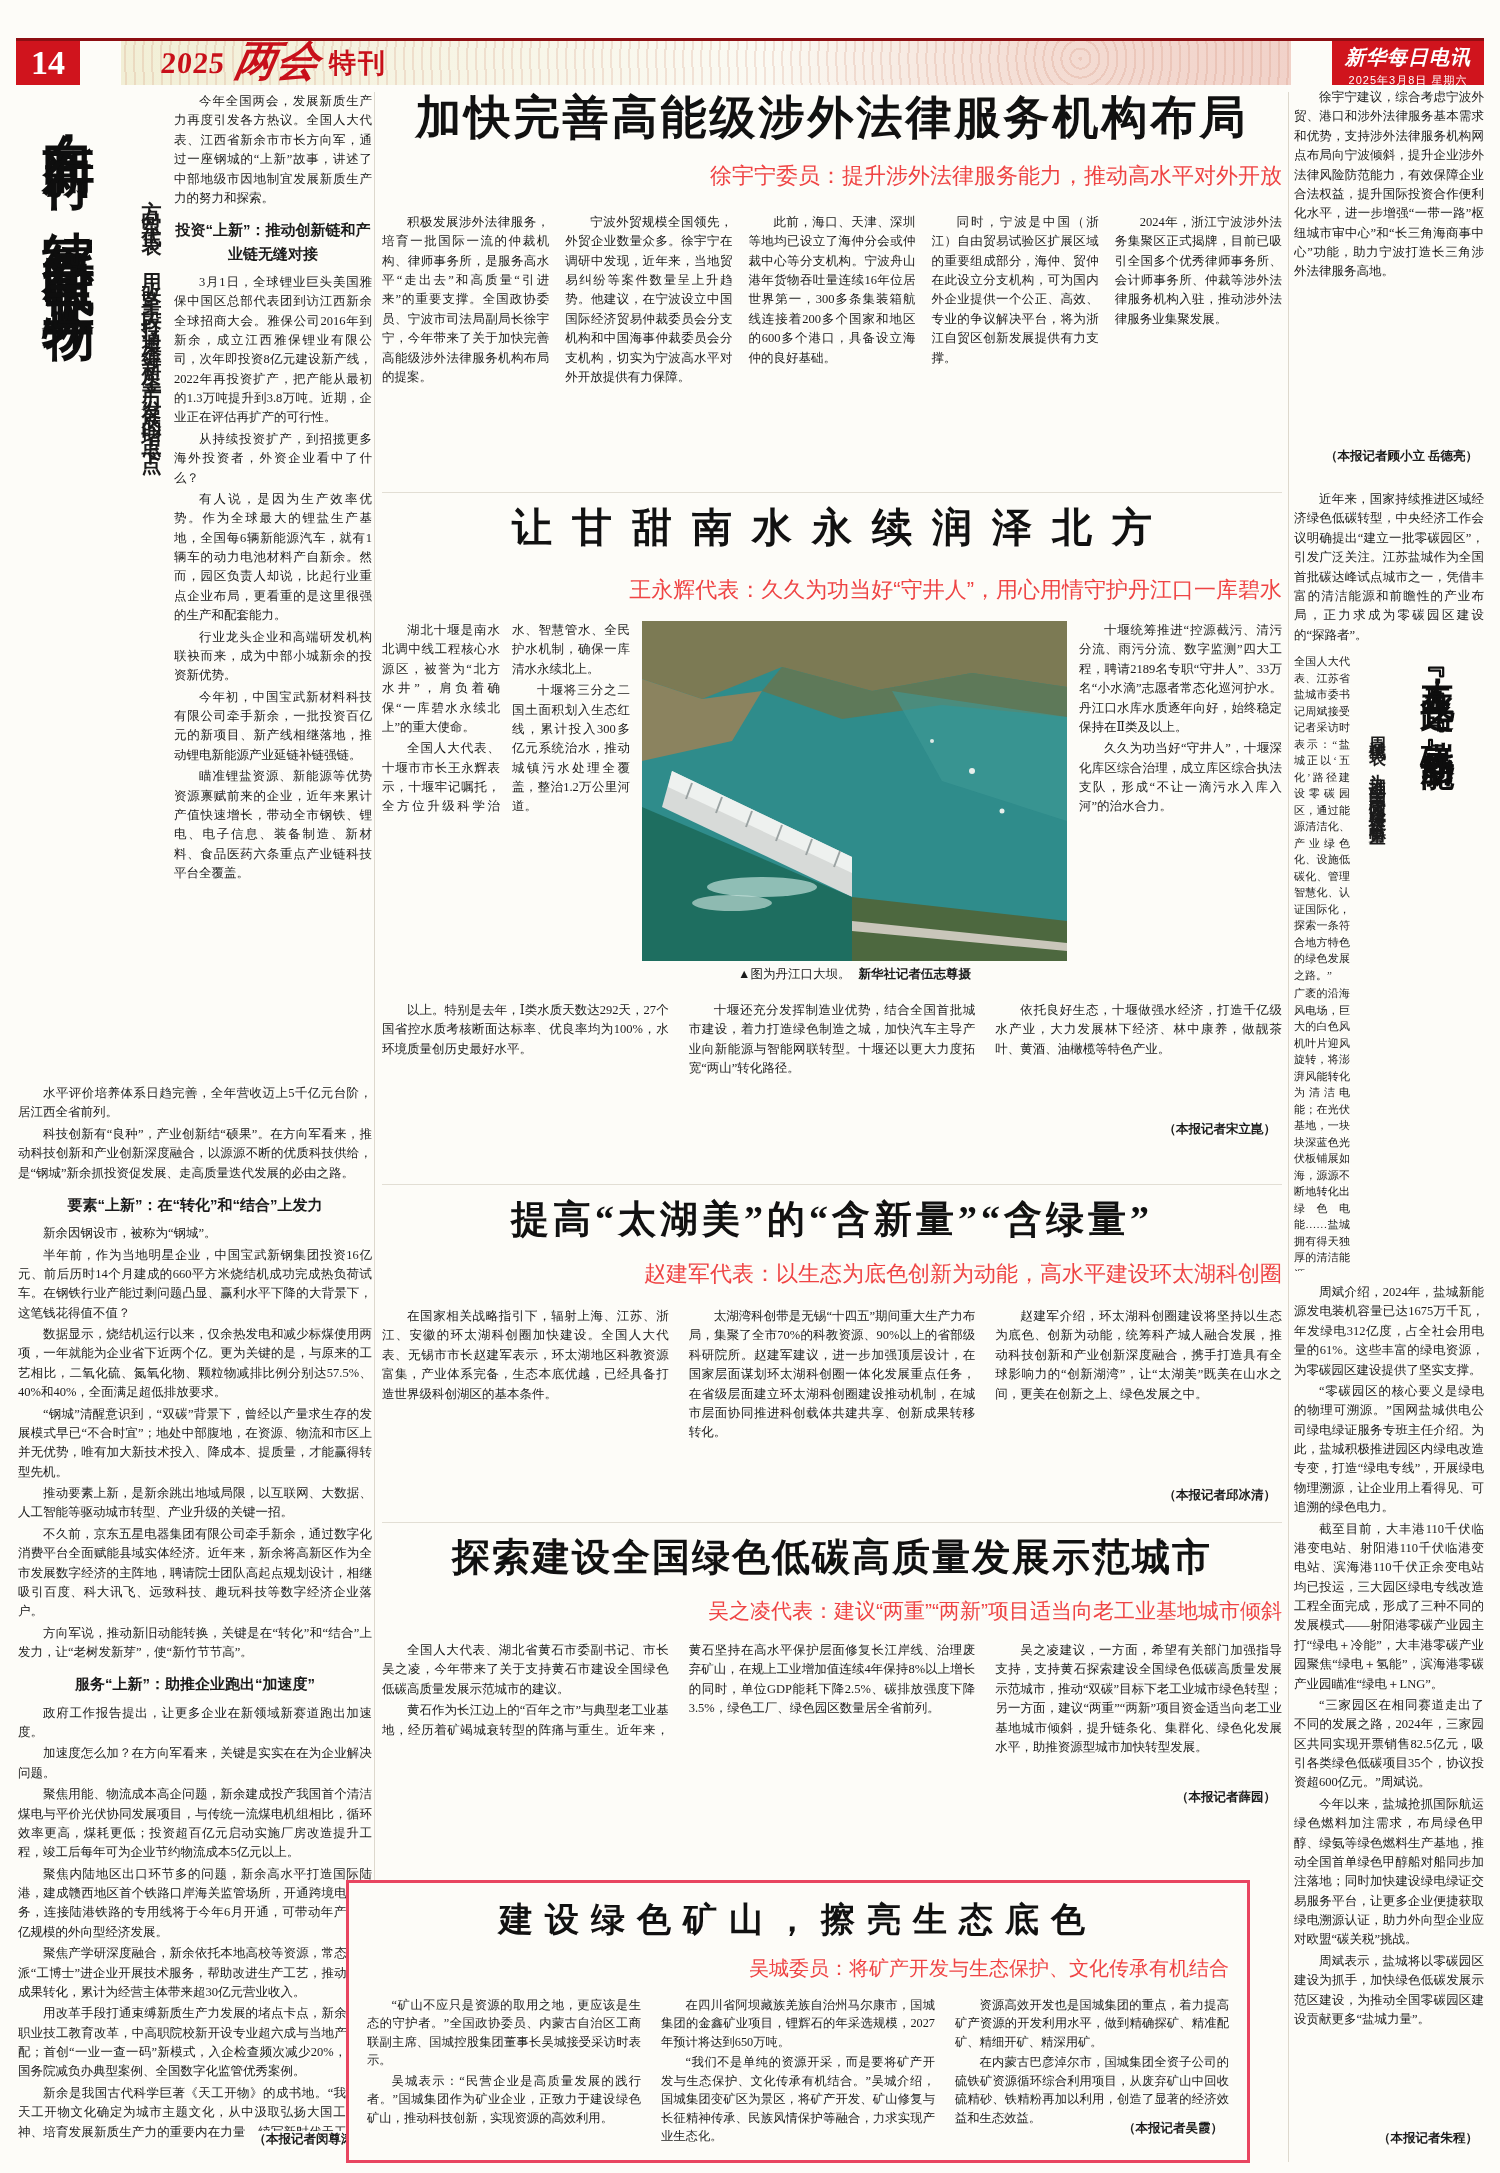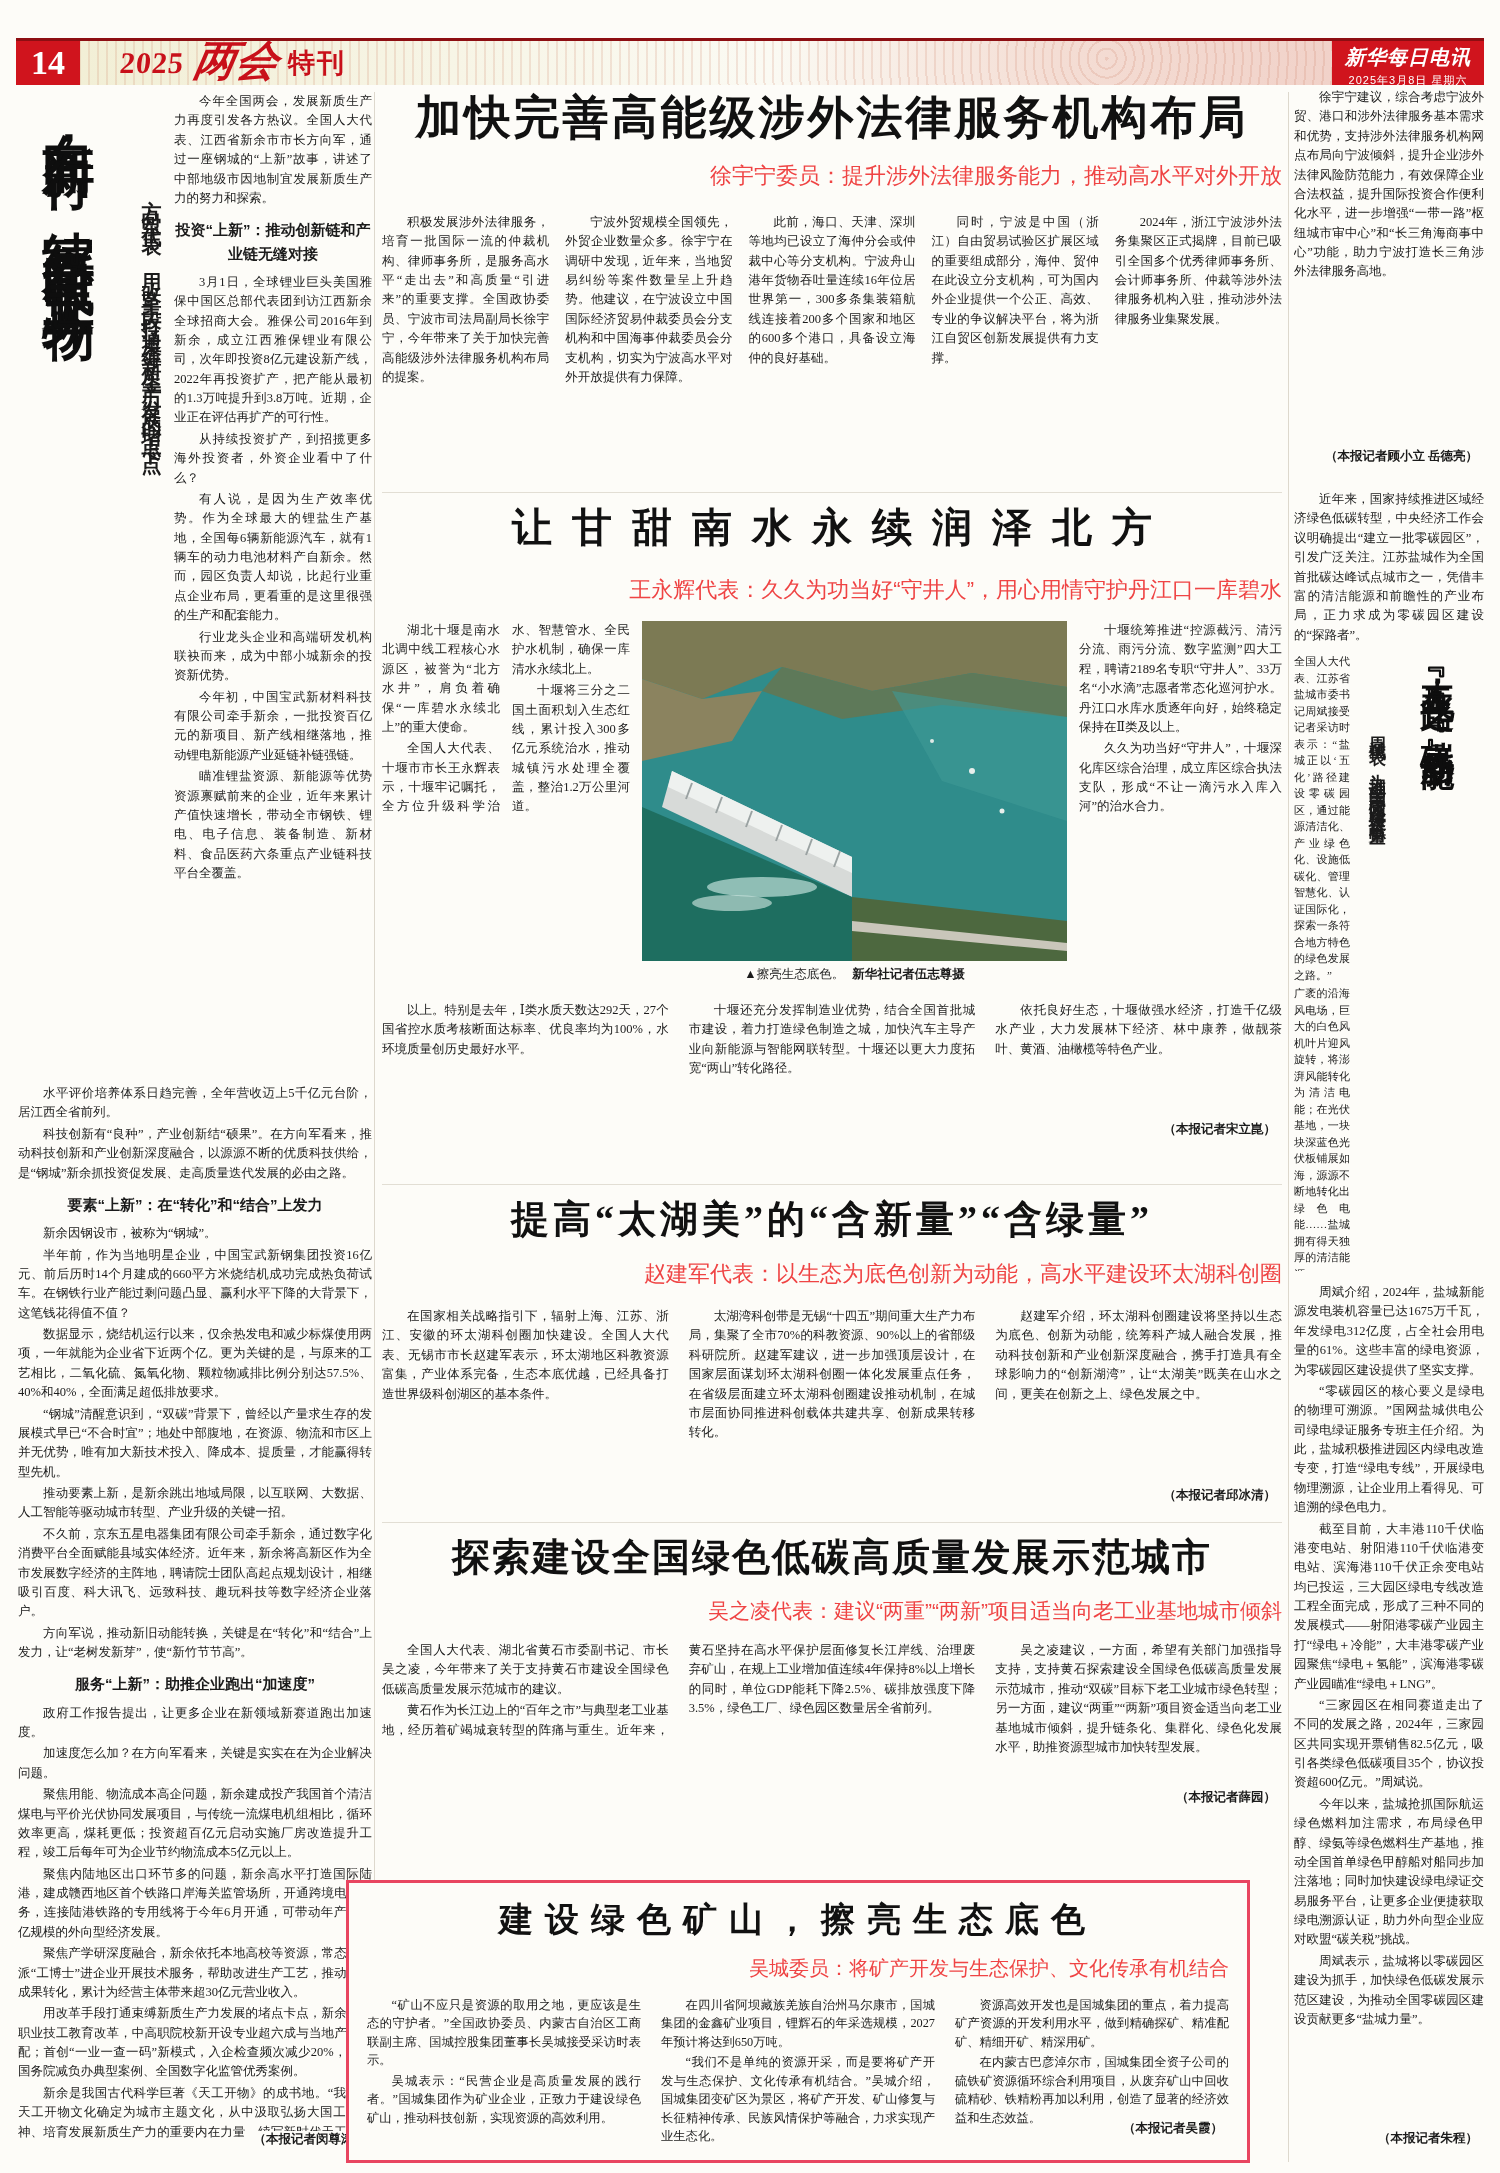--- a/index.html
+++ b/index.html
@@ -1,20 +1,20 @@
 <!DOCTYPE html>
 <html><head>
 <meta charset="utf-8">
 <style>
   html,body{margin:0;padding:0;background:#d8d8d4;}
   .page{position:relative;width:1500px;height:2173px;margin:0 auto;background:#fdfcf8;
         font-family:"Liberation Serif","DejaVu Serif",serif;color:#1b1b1b;overflow:hidden;}
 
   
-  .banner{position:absolute;left:16px;top:38px;right:16px;height:44px;display:flex;border-top:3px solid #8d0e12;}
+  .banner{position:absolute;left:16px;top:38px;right:16px;height:44px;display:flex;border-top:3px solid #8d0e12;gap:41px;}
   .pagenum{width:64px;background:#d0141d;color:#fff;text-align:center;font-weight:bold;
            font-size:34px;line-height:44px;font-family:"Liberation Serif",serif;}
   .band{flex:1;display:flex;align-items:center;padding-left:40px;gap:10px;position:relative;overflow:hidden;
         background:
           repeating-radial-gradient(circle at 82% 40%, rgba(196,108,78,.16) 0 2px, rgba(255,255,255,0) 2px 9px),
           linear-gradient(90deg,#f2efd6 0%,#f7f5e6 30%,#fbfaf3 55%,#f4ddd4 78%,#f1d2c9 100%);}
   .band .yr{color:#c8101a;font-weight:900;font-size:30px;letter-spacing:1px;transform:skewX(-6deg);}
   .band .brand{color:#c8101a;font-weight:900;font-size:42px;font-style:italic;line-height:44px;
                transform:skewX(-10deg) translateY(-2px);}
   .band .sp{color:#c8101a;font-weight:900;font-size:27px;letter-spacing:2px;}
@@ -216,21 +216,21 @@
           <polygon points="0,186 210,276 210,340 0,340" fill="#1e6e60"></polygon>
           <ellipse cx="120" cy="266" rx="55" ry="10" fill="#bfe0da" opacity="0.7"></ellipse>
           <ellipse cx="90" cy="282" rx="40" ry="8" fill="#d9ece8" opacity="0.6"></ellipse>
           <polygon points="210,276 425,300 425,340 210,340" fill="#4d683f"></polygon>
           <polygon points="210,300 425,322 425,330 210,310" fill="#c9c6ba"></polygon>
           <circle cx="330" cy="150" r="3" fill="#e8efec"></circle>
           <circle cx="360" cy="190" r="2.5" fill="#e8efec"></circle>
           <circle cx="290" cy="120" r="2" fill="#dfe9e6"></circle>
         </svg>
         <figcaption>
-          <span>▲</span><span>擦亮生态底色。</span><b>新华社记者伍志尊摄</b>
+          <span>▲</span><span>图为丹江口大坝。</span><b>新华社记者伍志尊摄</b>
         </figcaption>
       </figure>
       <div class="b-right">
         <div>
             <p>十堰统筹推进“控源截污、清污分流、雨污分流、数字监测”四大工程，聘请2189名专职“守井人”、33万名“小水滴”志愿者常态化巡河护水。丹江口水库水质逐年向好，始终稳定保持在Ⅱ类及以上。</p>
             <p>久久为功当好“守井人”，十堰深化库区综合治理，成立库区综合执法支队，形成“不让一滴污水入库入河”的治水合力。</p>
           </div>
       </div>
     </div>
     <div class="b-bottom cols-3 body-txt rel">

